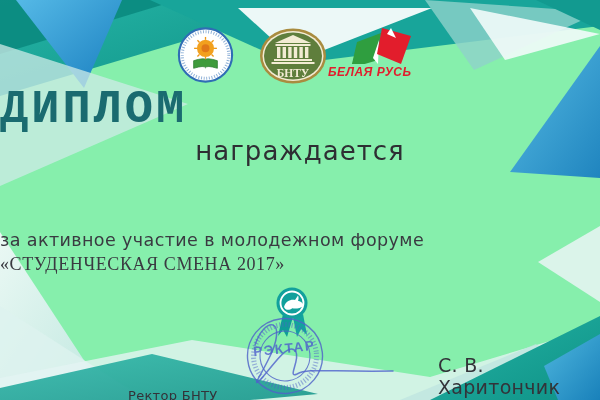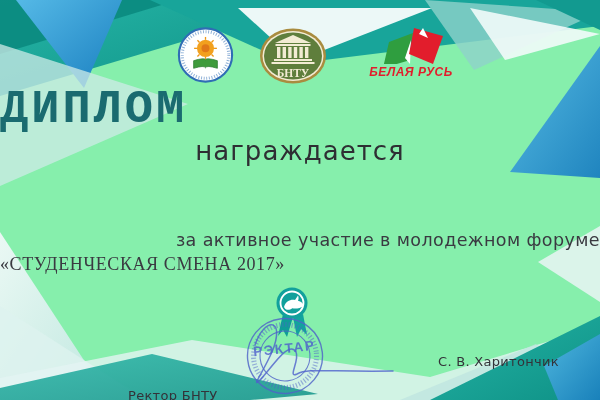--- a/index.html
+++ b/index.html
@@ -6,21 +6,21 @@
   .canvas{
     position:relative;width:600px;height:400px;overflow:hidden;
     background:#86efac;font-family:"DejaVu Sans",sans-serif;
   }
   .layer{position:absolute;left:0;top:0;width:600px;height:400px;}
   svg{display:block;}
 
   .logo{position:absolute;}
   .logo-seal{left:177px;top:25px;width:57px;height:60px;}
   .logo-bntu{left:258px;top:27px;width:70px;height:58px;}
-  .logo-br{left:360px;top:28px;width:102px;height:50px;text-align:center;}
+  .logo-br{left:328px;top:28px;width:102px;height:50px;text-align:left;}
   .br-label{
     margin-top:1px;color:#e21d2c;font-weight:bold;font-style:italic;
     font-size:12px;letter-spacing:0.5px;white-space:nowrap;
     font-family:"Liberation Sans",sans-serif;
   }
 
   .title{
     position:absolute;top:84px;left:0;width:600px;text-align:left;
     font-family:Liberation Mono, monospace;font-weight:bold;
     font-size:47px;line-height:1.1;color:#1a6b70;letter-spacing:3px;
@@ -29,34 +29,34 @@
     position:absolute;top:136px;left:0;width:600px;text-align:center;
     font-size:26px;color:#2e2e33;letter-spacing:1px;
   }
   .recipient{
     position:absolute;top:184px;left:50%;transform:translateX(-50%);
     width:510px;text-align:center;
     font-family:"Liberation Serif",serif;font-weight:bold;
     font-size:14.5px;line-height:1.55;letter-spacing:0.4px;color:#26262e;
   }
   .reason1{
-    position:absolute;top:230px;left:0;width:600px;text-align:right;
+    position:absolute;top:230px;left:0;width:600px;text-align:left;
     font-size:17.5px;color:#3a3a41;letter-spacing:0.4px;
   }
   .reason2{
     position:absolute;top:254px;left:0;width:600px;text-align:left;
     font-size:18px;color:#3a3a41;letter-spacing:0.6px;font-family:Liberation Serif, serif;
   }
   .signer-role{
     position:absolute;top:356px;left:128px;
     font-size:13px;color:#333339;letter-spacing:0.3px;margin-top:32px;
   }
   .signer-name{
     position:absolute;top:354px;left:438px;
-    font-size:13px;color:#333339;letter-spacing:0.3px;
+    font-size:19px;color:#333339;letter-spacing:0.3px;
   }
 </style>
 </head>
 <body>
 
 <div class="canvas">
 
   <svg class="layer" viewBox="0 0 600 400" aria-hidden="true">
     <defs>
       <linearGradient id="gT" x1="0" y1="0" x2="1" y2="1">

